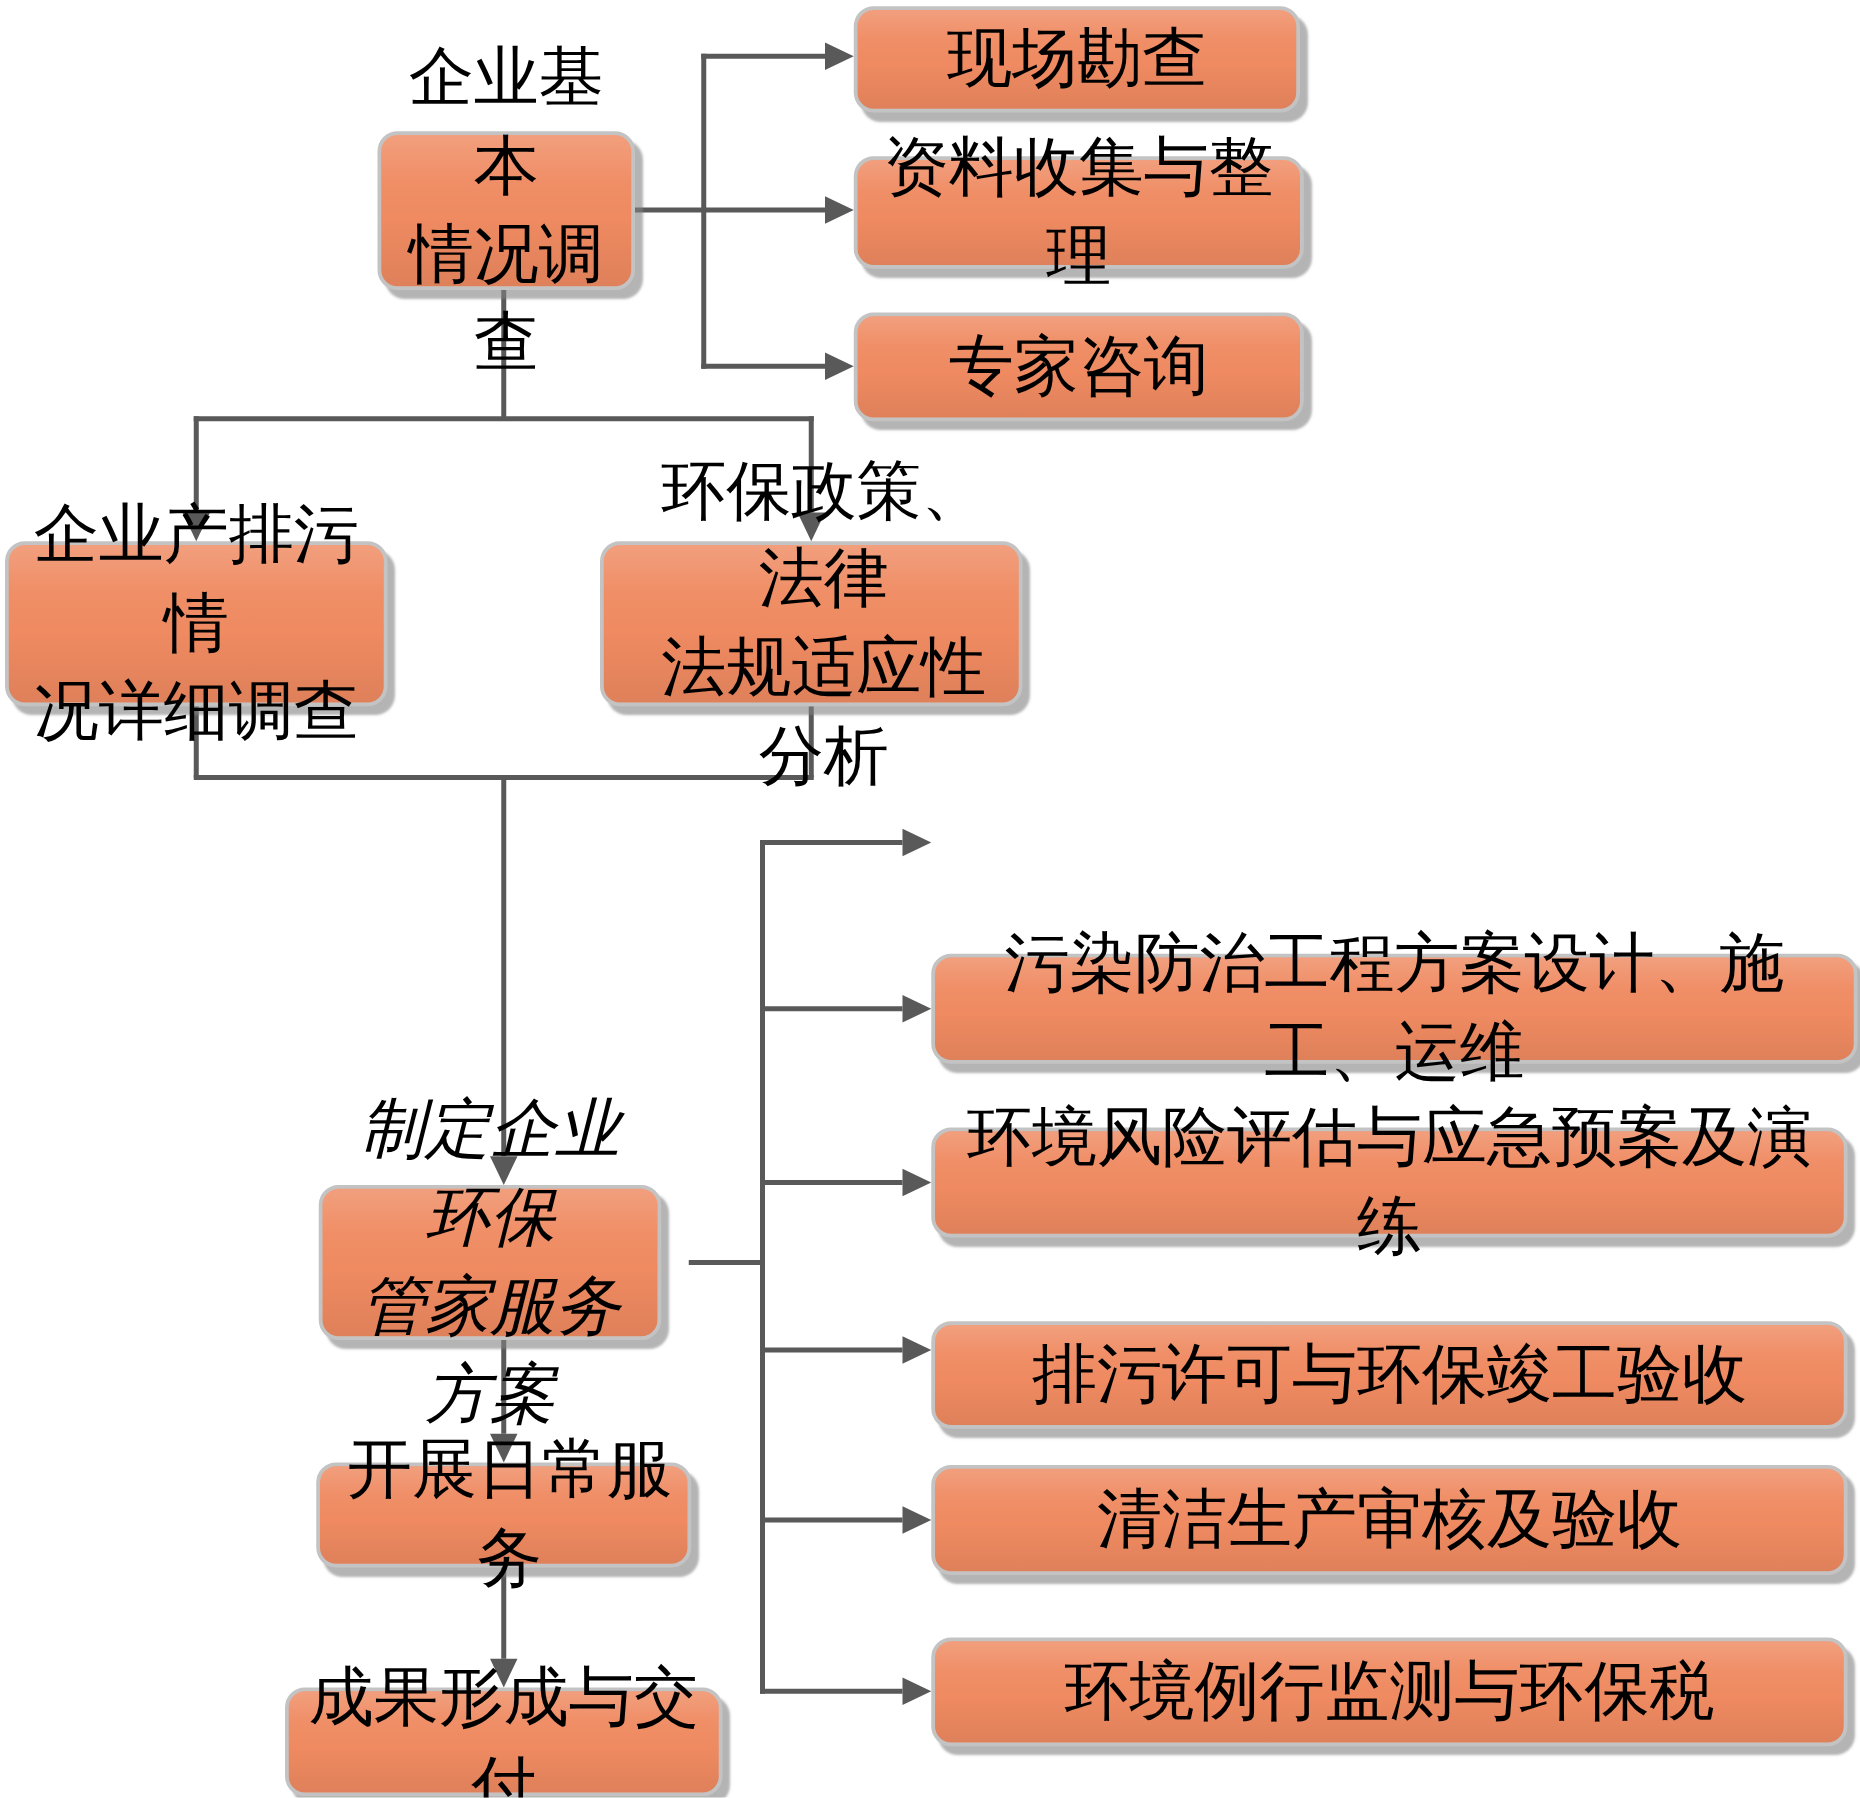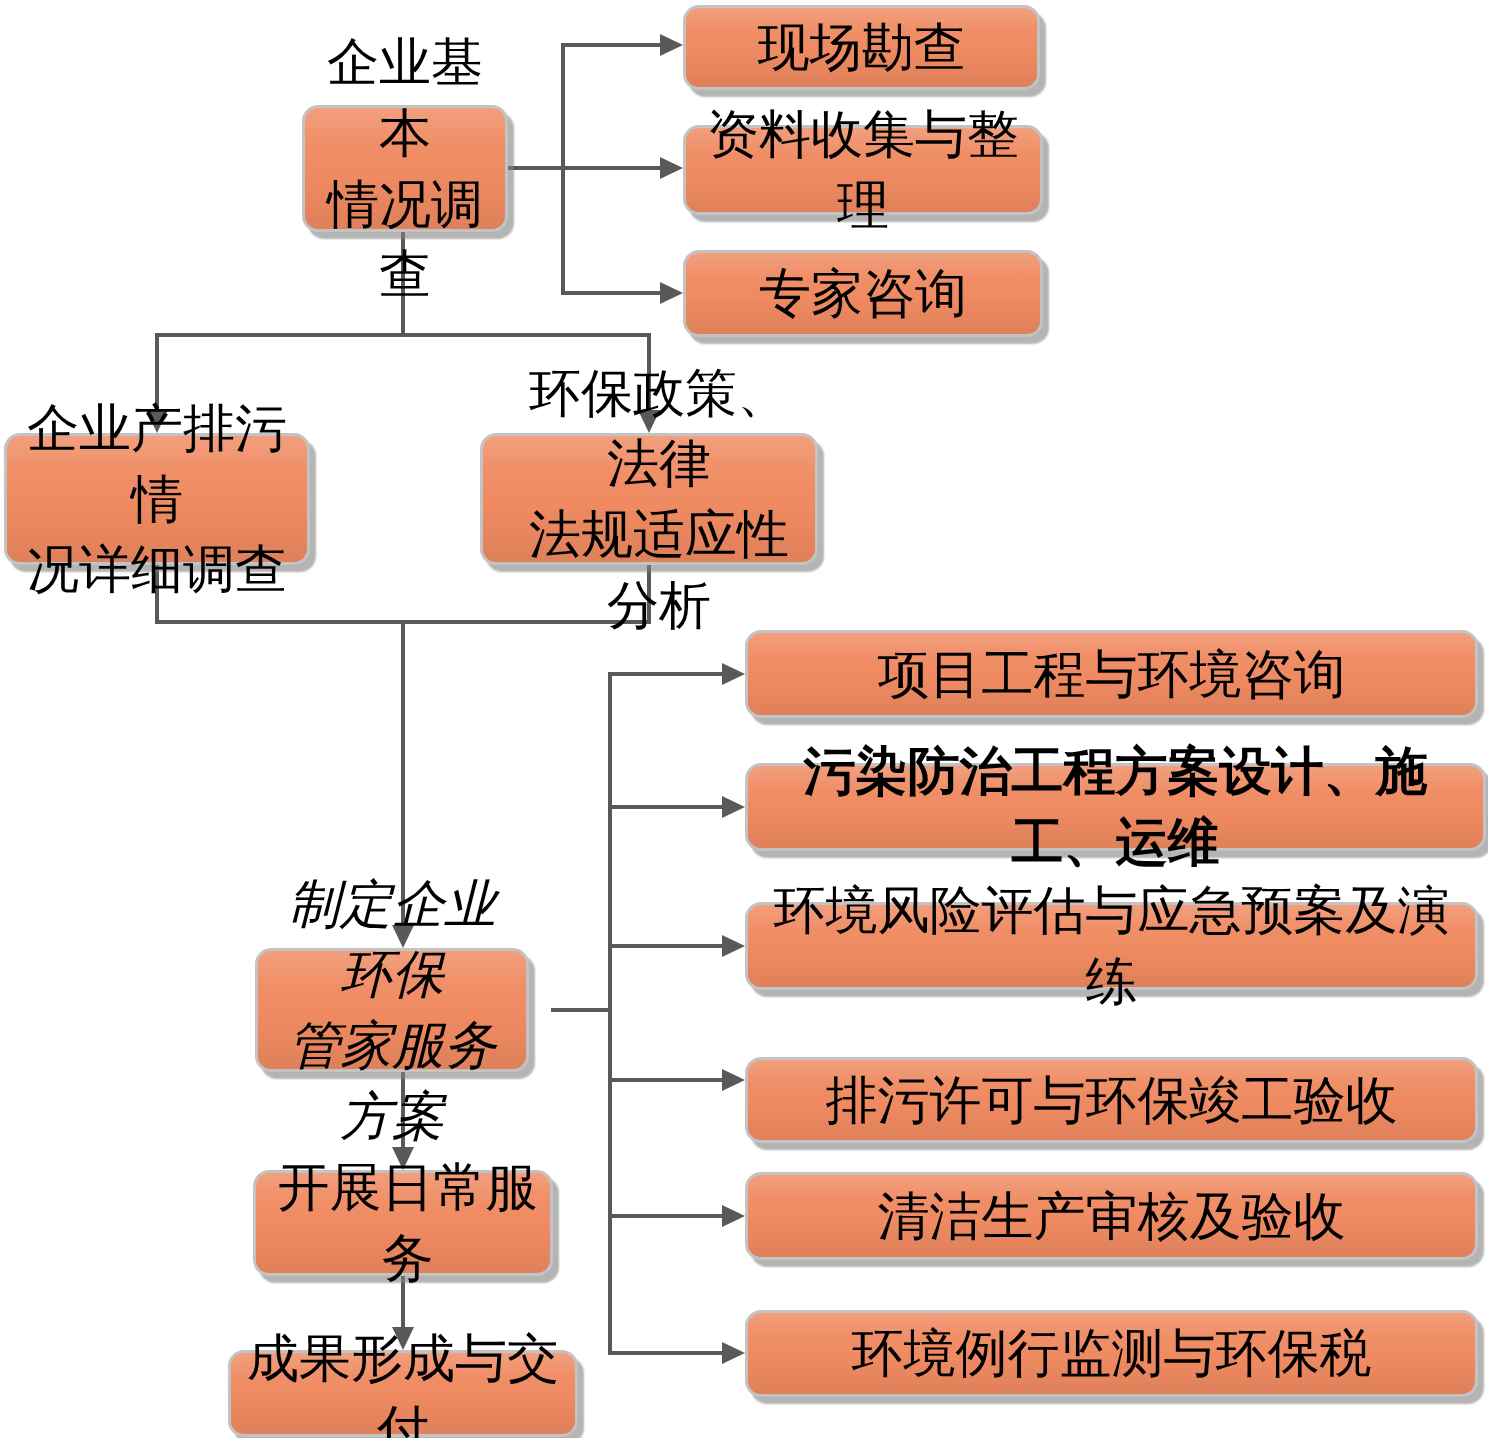--- a/index.html
+++ b/index.html
@@ -100,27 +100,26 @@
 
   <div class="node" style="left:4px;top:433px;width:306px;height:132px;">企业产排污情
 况详细调查</div>
 
   <div class="node" style="left:480px;top:433px;width:338px;height:132px;padding-left:26px;">环保政策、法律
 法规适应性分析</div>
 
   <div class="node" style="left:255px;top:948px;width:274px;height:124px;font-style:italic;">制定企业环保
 管家服务方案</div>
 
-  <div class="node" style="left:253px;top:1170px;width:300px;height:106px;padding-left:15px;">开展日常服务</div>
+  <div class="node" style="left:253px;top:1170px;width:300px;height:84px;padding-left:15px;">开展日常服务</div>
 
   <div class="node" style="left:228px;top:1350px;width:350px;height:87px;">成果形成与交付</div>
 
-  <div class="node" style="left:745px;top:630px;width:733px;height:88px;">项目工程与环境咨询</div>
 
-  <div class="node" style="left:745px;top:763px;width:741px;height:88px;font-weight:bold;">污染防治工程方案设计、施工、运维</div>
+  <div class="node" style="left:745px;top:763px;width:741px;height:88px;">污染防治工程方案设计、施工、运维</div>
 
   <div class="node" style="left:745px;top:902px;width:733px;height:88px;">环境风险评估与应急预案及演练</div>
 
   <div class="node" style="left:745px;top:1037px;width:733px;height:86px;margin-top:20px;">排污许可与环保竣工验收</div>
 
   <div class="node" style="left:745px;top:1310px;width:733px;height:87px;">环境例行监测与环保税</div>
 
   <div class="node" style="left:745px;top:1172px;width:733px;height:88px;">清洁生产审核及验收</div>
 
 </div>

